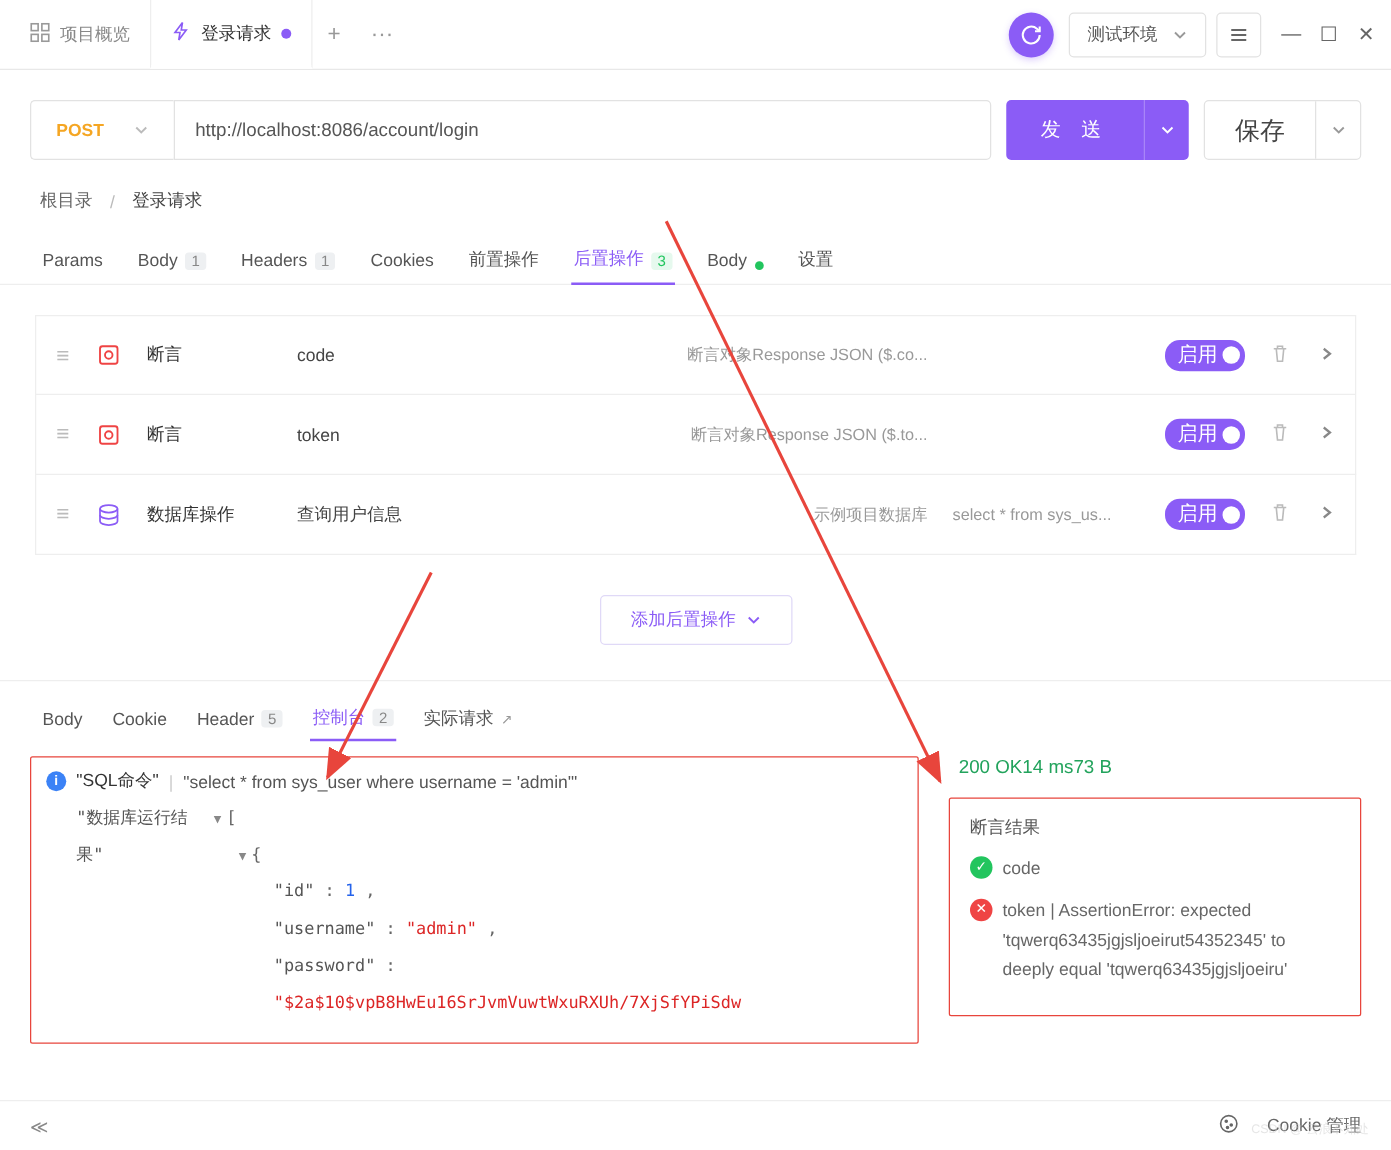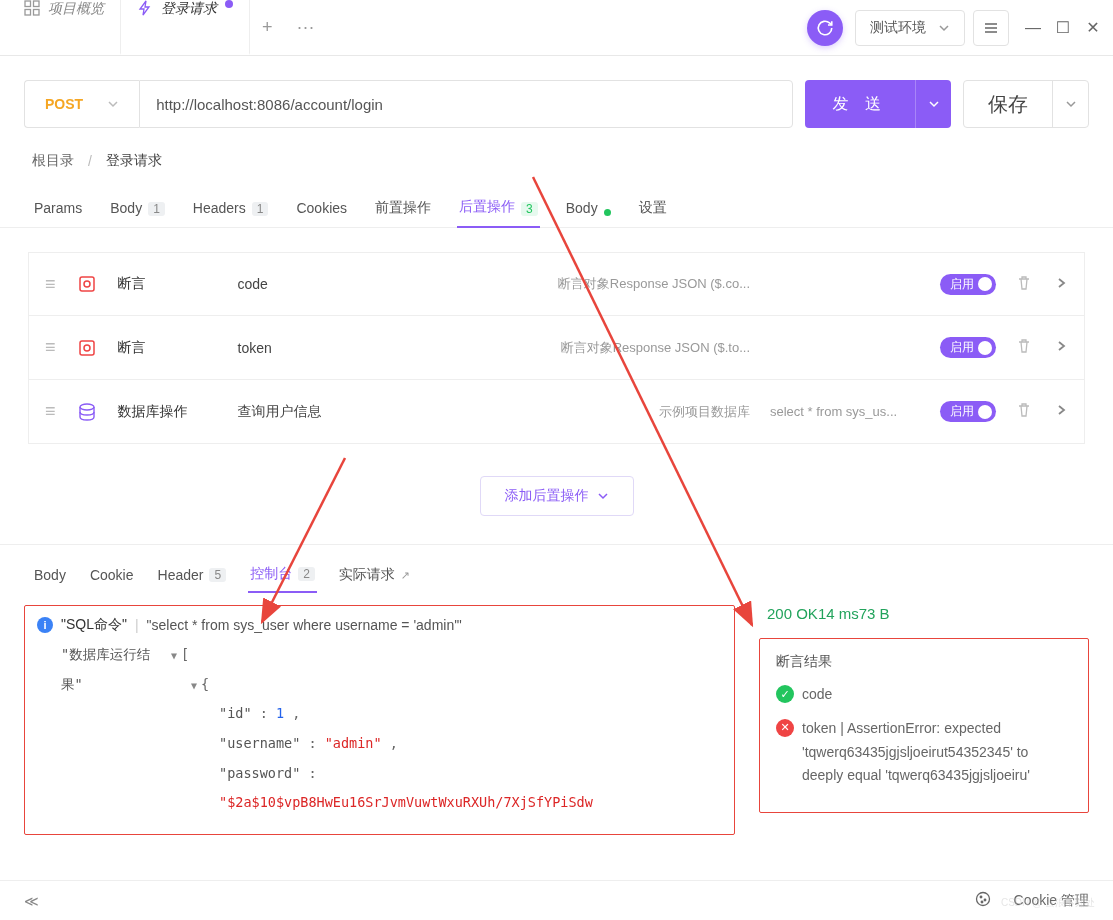--- a/index.html
+++ b/index.html
@@ -1,20 +1,20 @@
 <!DOCTYPE html>
 <html><head>
 <meta charset="utf-8">
 <style>
 * { box-sizing: border-box; margin: 0; padding: 0; }
 body { font-family: -apple-system, "Segoe UI", "PingFang SC", "Microsoft YaHei", sans-serif; font-size: 14px; color: #444; background: #fff; width: 1113px; height: 920px; overflow: hidden; position: relative; }
 
 
 .top-tabs { display: flex; align-items: center; height: 56px; border-bottom: 1px solid #e8e8e8; padding: 0 8px; }
-.tab { display: flex; gap: 8px; padding: 0 16px; height: 100%; color: #666; cursor: pointer; font-style: italic; }
+.tab { display: flex; align-items: center; gap: 8px; padding: 0 16px; height: 100%; color: #666; cursor: pointer; }
 .tab.active { border-bottom: 2px solid transparent; background: #fff; position: relative; }
 .tab.active::after { content: ""; position: absolute; left: 0; right: 0; bottom: -1px; height: 2px; background: #fff; }
 .tab.overview { color: #888; }
 .tab .dot { width: 8px; height: 8px; border-radius: 50%; background: #8b5cf6; }
 .tab-plus, .tab-more { padding: 0 12px; color: #999; font-size: 18px; cursor: pointer; }
 .spacer { flex: 1; }
 .sync-btn { width: 36px; height: 36px; border-radius: 50%; background: #8b5cf6; display: flex; align-items: center; justify-content: center; color: #fff; margin-right: 12px; cursor: pointer; box-shadow: 0 2px 6px rgba(139,92,246,0.3); }
 .env-select { display: flex; align-items: center; gap: 12px; padding: 0 14px; height: 36px; border: 1px solid #e2e2e2; border-radius: 4px; margin-right: 8px; cursor: pointer; color: #555; }
 .icon-btn { width: 36px; height: 36px; display: flex; align-items: center; justify-content: center; border: 1px solid #e2e2e2; border-radius: 4px; margin-right: 6px; cursor: pointer; color: #666; }
 .win-btn { width: 24px; height: 24px; display: flex; align-items: center; justify-content: center; color: #666; margin-left: 6px; cursor: pointer; font-size: 16px; }
@@ -45,21 +45,21 @@
 
 .ops-container { padding: 24px 28px 12px; }
 .op-row { display: flex; align-items: center; height: 64px; border: 1px solid #eee; border-top: none; padding: 0 16px; gap: 20px; }
 .op-row:first-child { border-top: 1px solid #eee; }
 .drag { color: #bbb; font-size: 18px; cursor: grab; }
 .op-icon { width: 22px; height: 22px; display: flex; align-items: center; justify-content: center; }
 .op-type { font-weight: 500; color: #333; min-width: 100px; }
 .op-name { color: #444; min-width: 200px; }
 .op-meta1 { color: #999; font-size: 13px; margin-left: auto; text-align: right; }
 .op-meta2 { color: #999; font-size: 13px; min-width: 150px; white-space: nowrap; overflow: hidden; text-overflow: ellipsis; }
-.toggle-pill { display: flex; align-items: center; background: #8b5cf6; color: #fff; border-radius: 12px; padding: 2px 4px 2px 10px; font-size: 12px; gap: 4px; cursor: pointer; }
+.toggle-pill { display: flex; align-items: center; background: #8b5cf6; color: #fff; border-radius: 12px; padding: 2px 4px 2px 10px; font-size: 16px; gap: 4px; cursor: pointer; }
 .toggle-pill .knob { width: 14px; height: 14px; background: #fff; border-radius: 50%; }
 .trash { color: #bbb; cursor: pointer; width: 20px; }
 .chev-r { color: #888; cursor: pointer; width: 12px; }
 
 
 .add-op-wrap { display: flex; justify-content: center; padding: 20px 0 28px; }
 .add-op-btn { border: 1px solid #e0d9f7; color: #8b5cf6; padding: 10px 24px; border-radius: 4px; cursor: pointer; display: flex; align-items: center; gap: 8px; }
 
 
 .resp-section { border-top: 1px solid #eee; }

